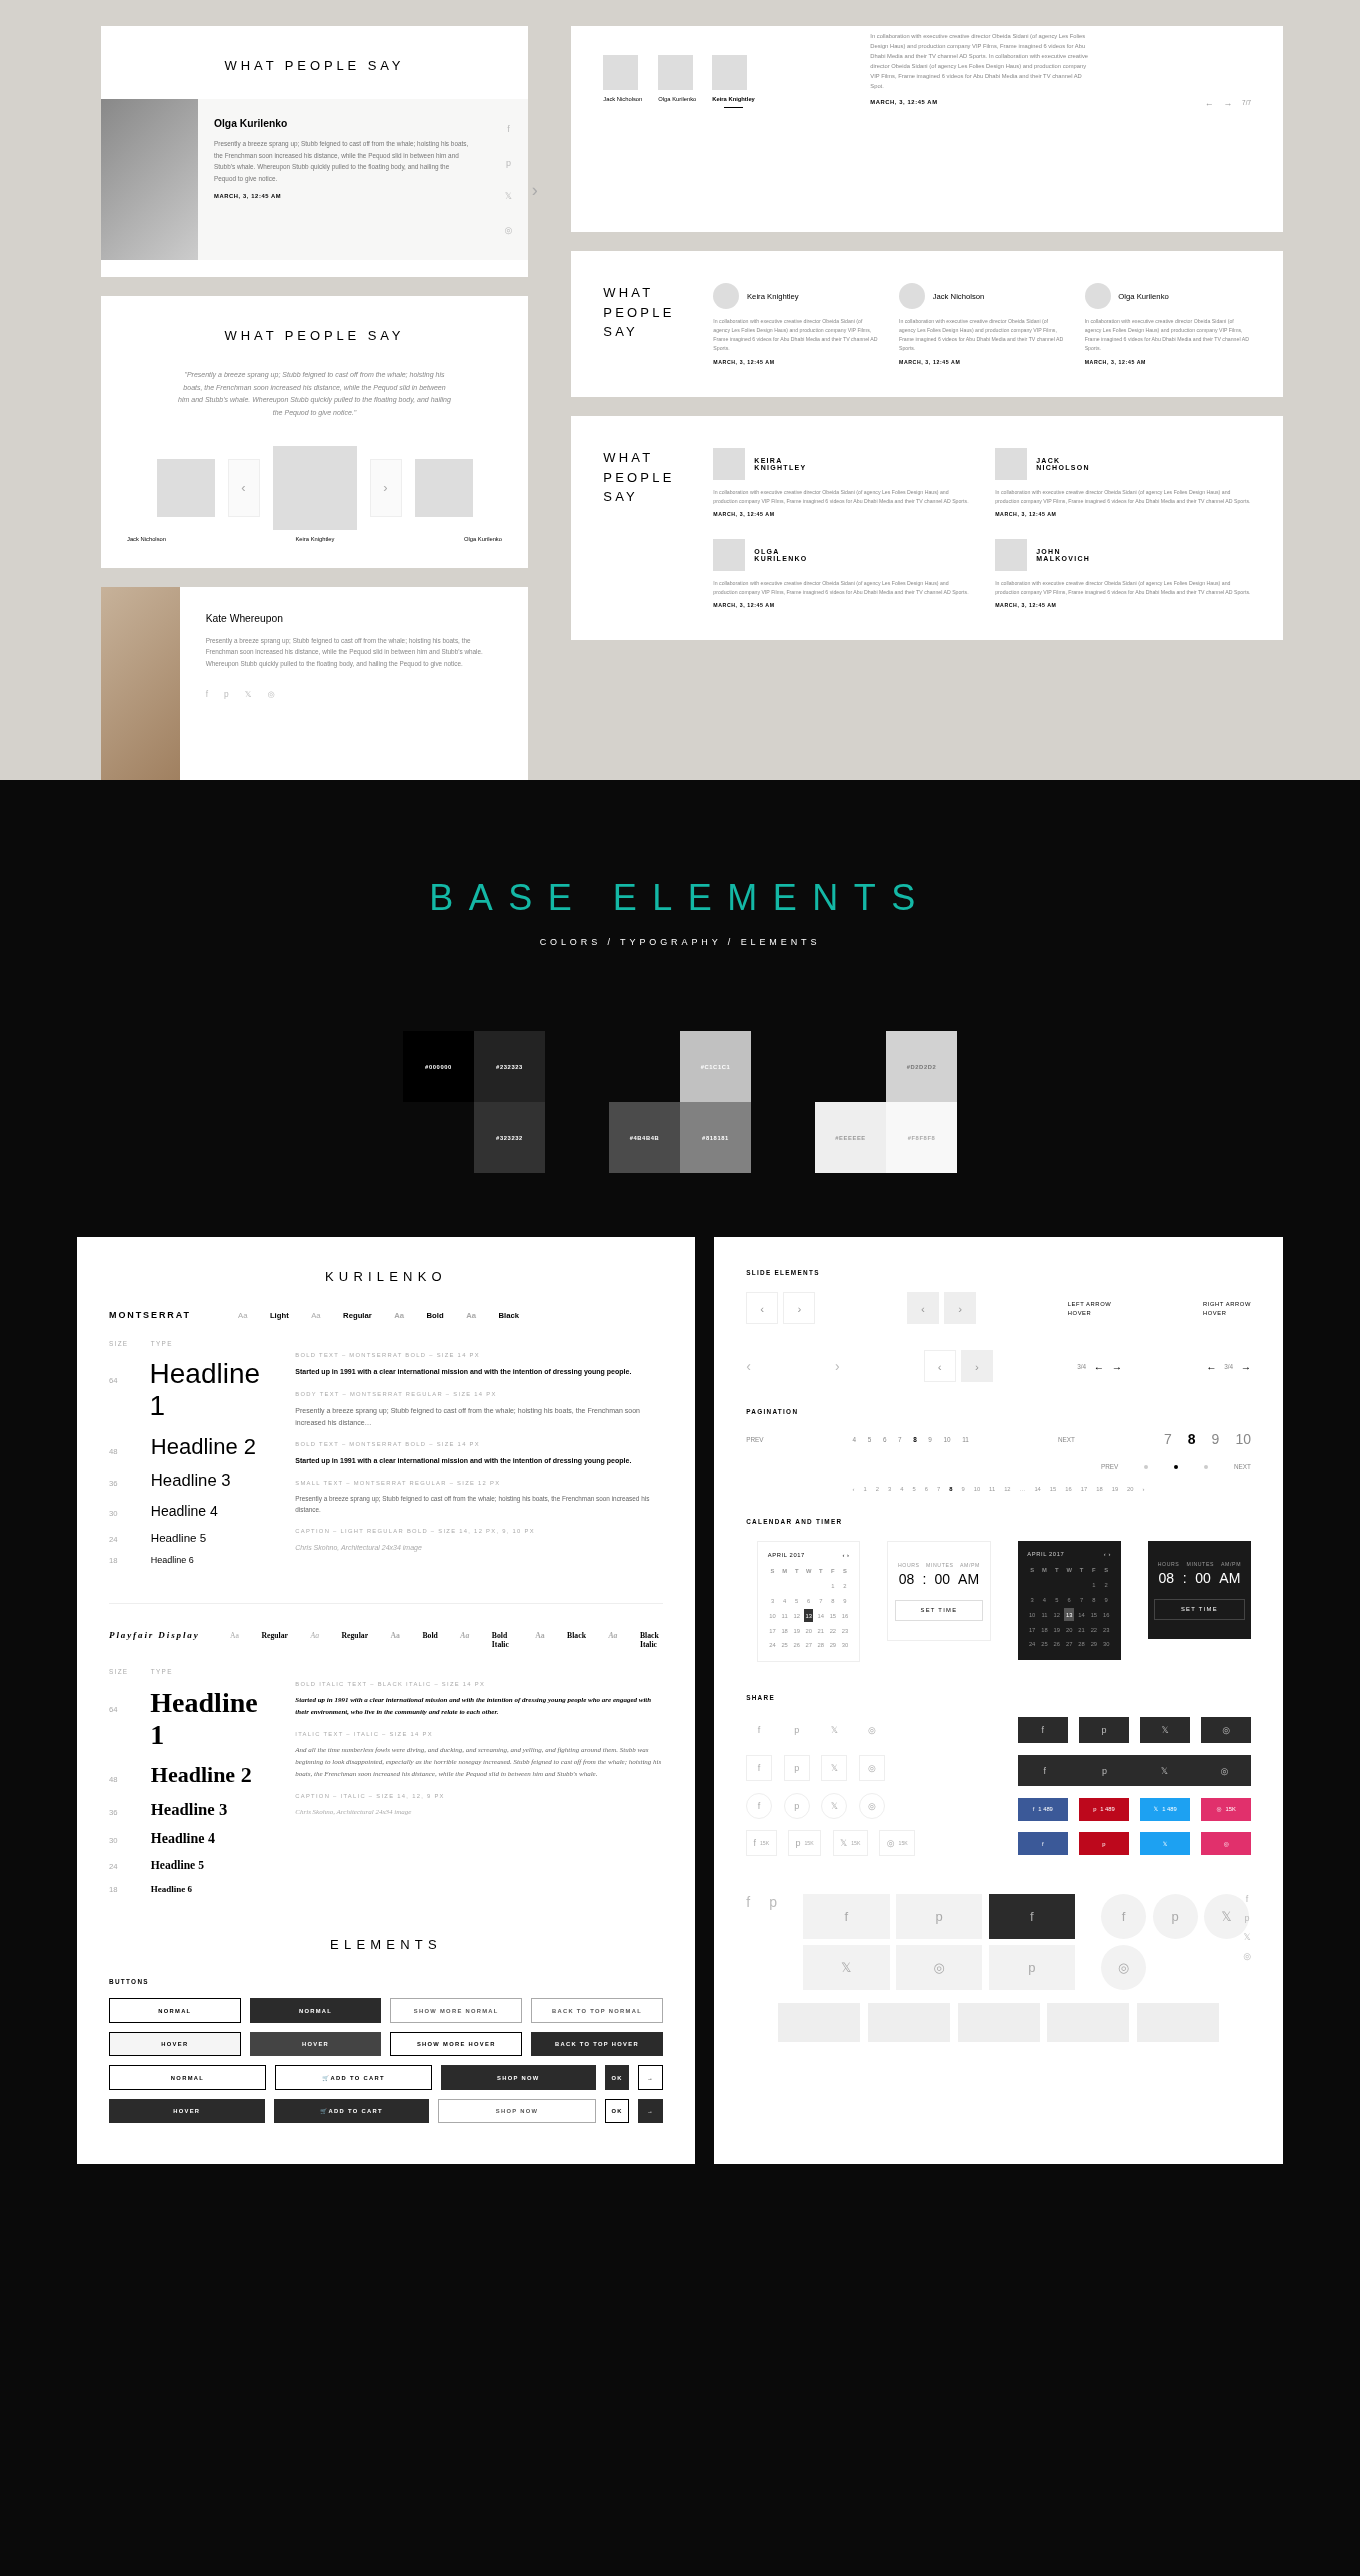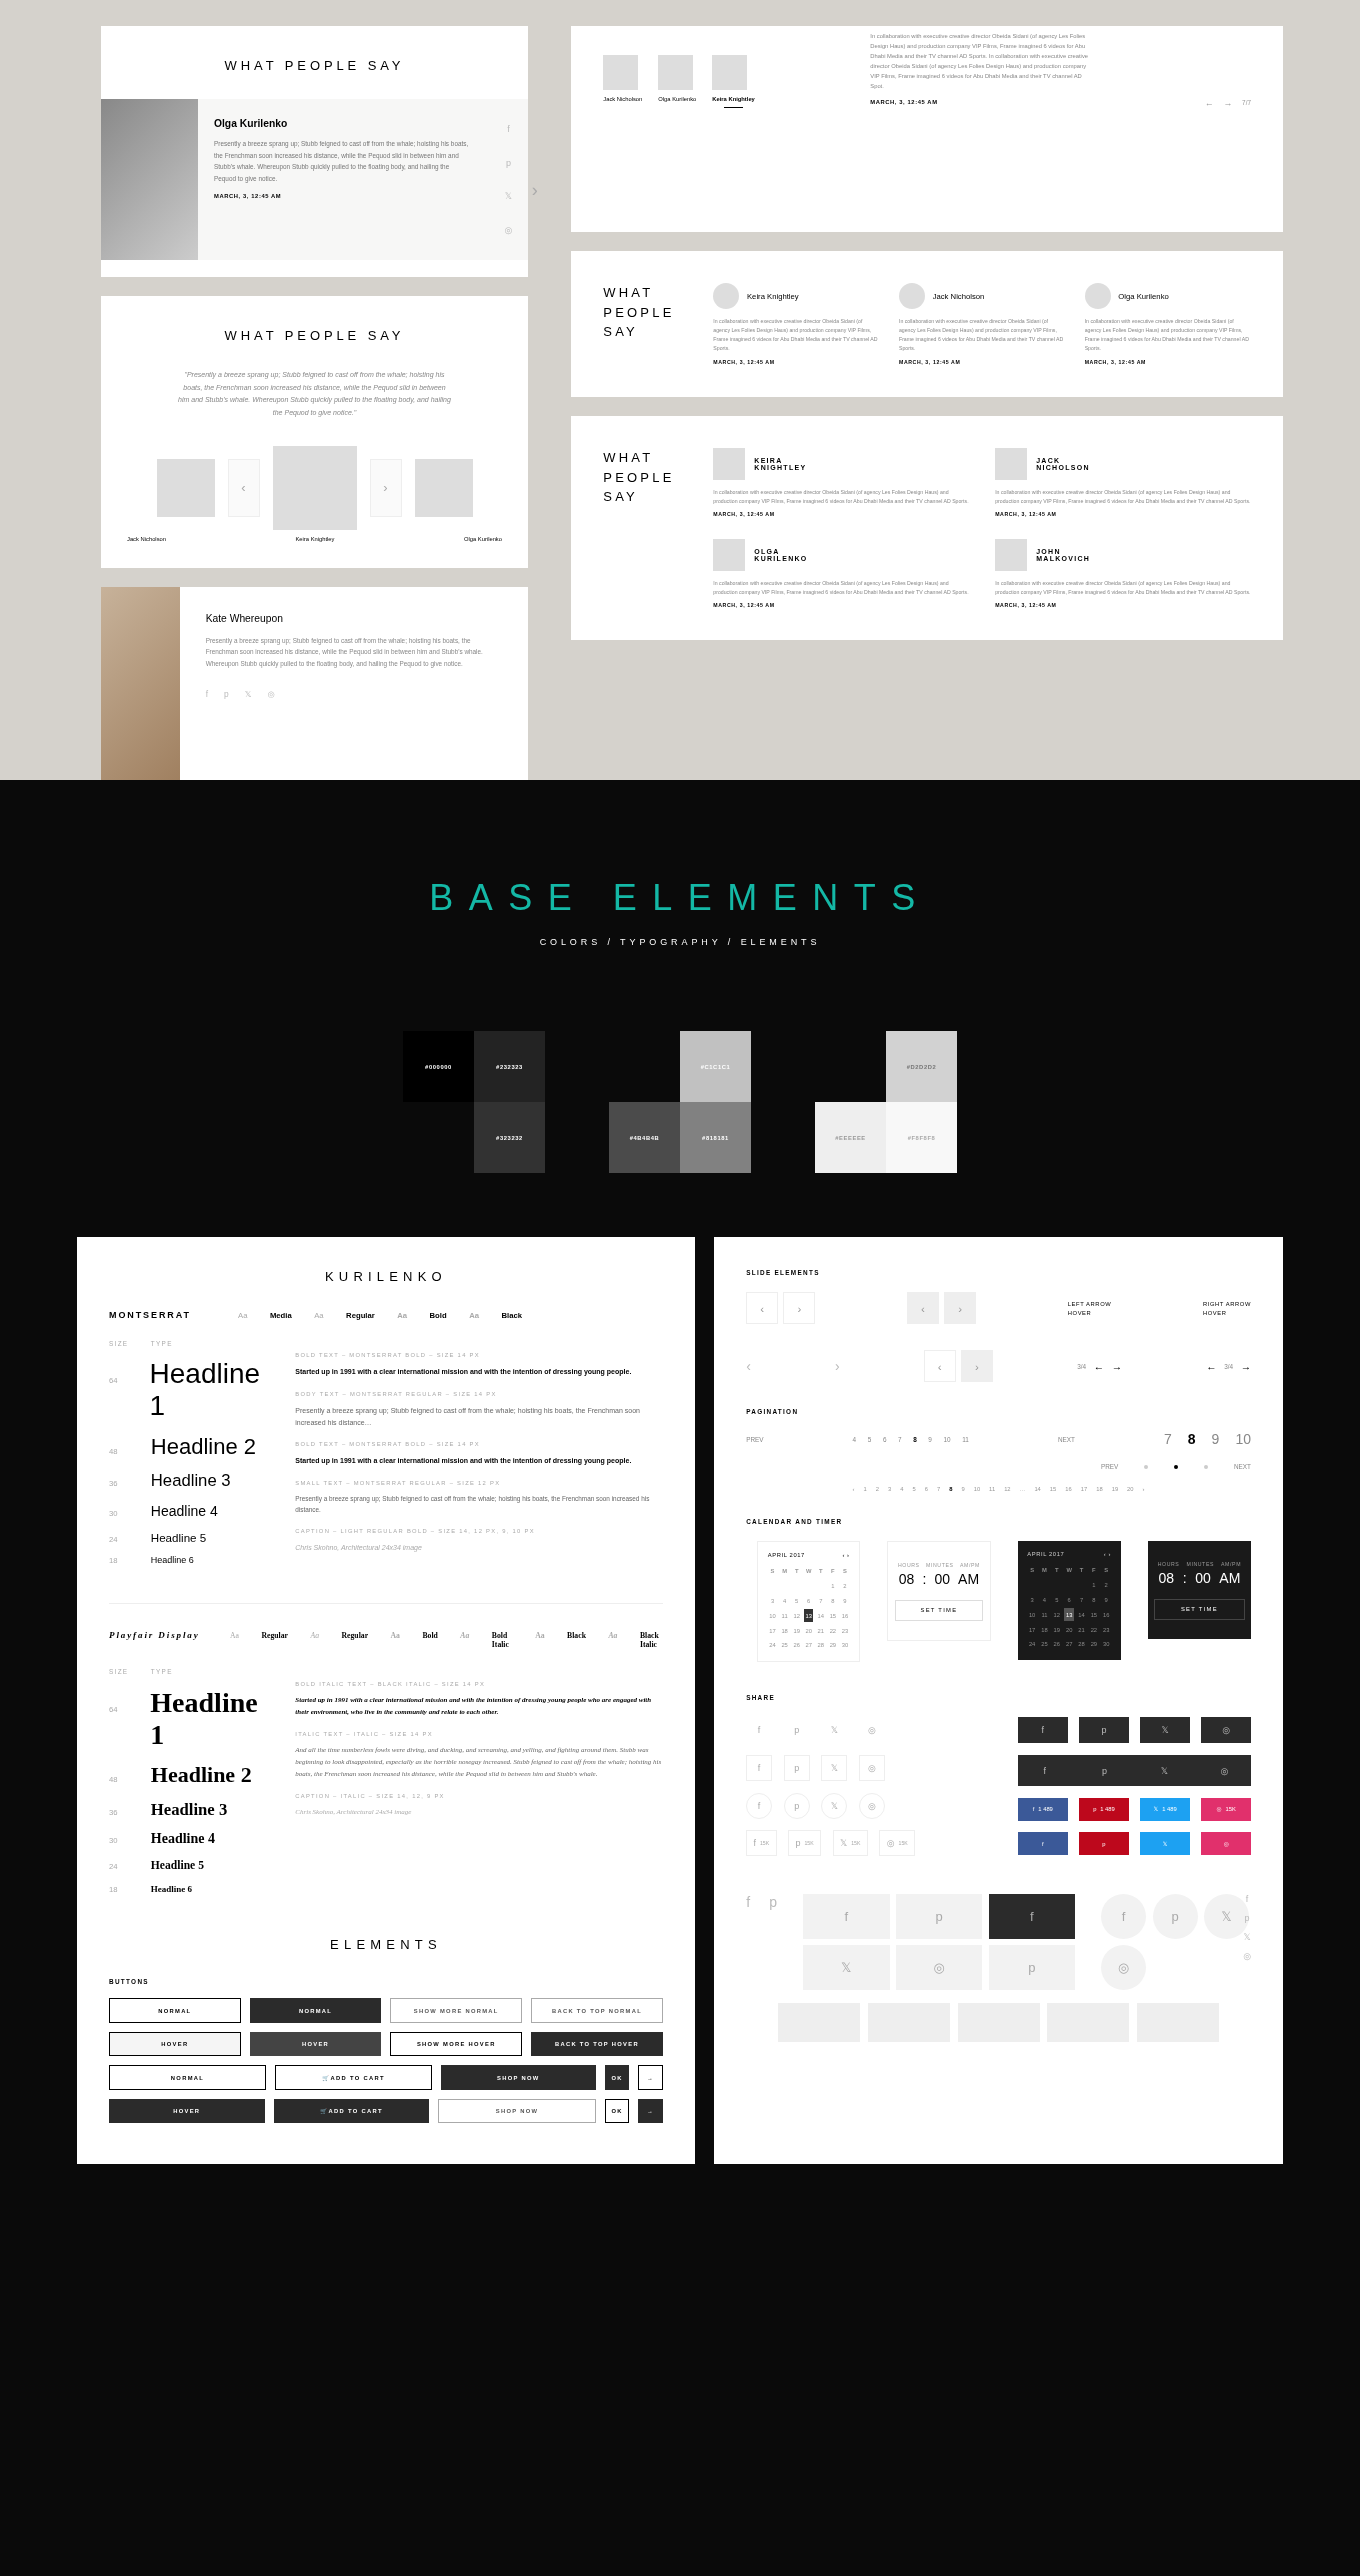--- a/index.html
+++ b/index.html
@@ -358,21 +358,21 @@
 </div>
 
 <div class="lower">
 
   <div class="sheet">
     <div class="typo-title">KURILENKO</div>
     <div class="font-row">
       <div class="fname">MONTSERRAT</div>
       <div class="weights">
           <span>Aa</span>
-          <b>Media</b> 
+          <b>Light</b> 
           <span>Aa</span>
           <b>Regular</b> 
           <span style="font-weight:700">Aa</span>
           <b>Bold</b> 
           <span style="font-weight:900">Aa</span>
           <b>Black</b>
         </div>
     </div>
     <div class="typo-cols">
       <div class="typo-sizes">

